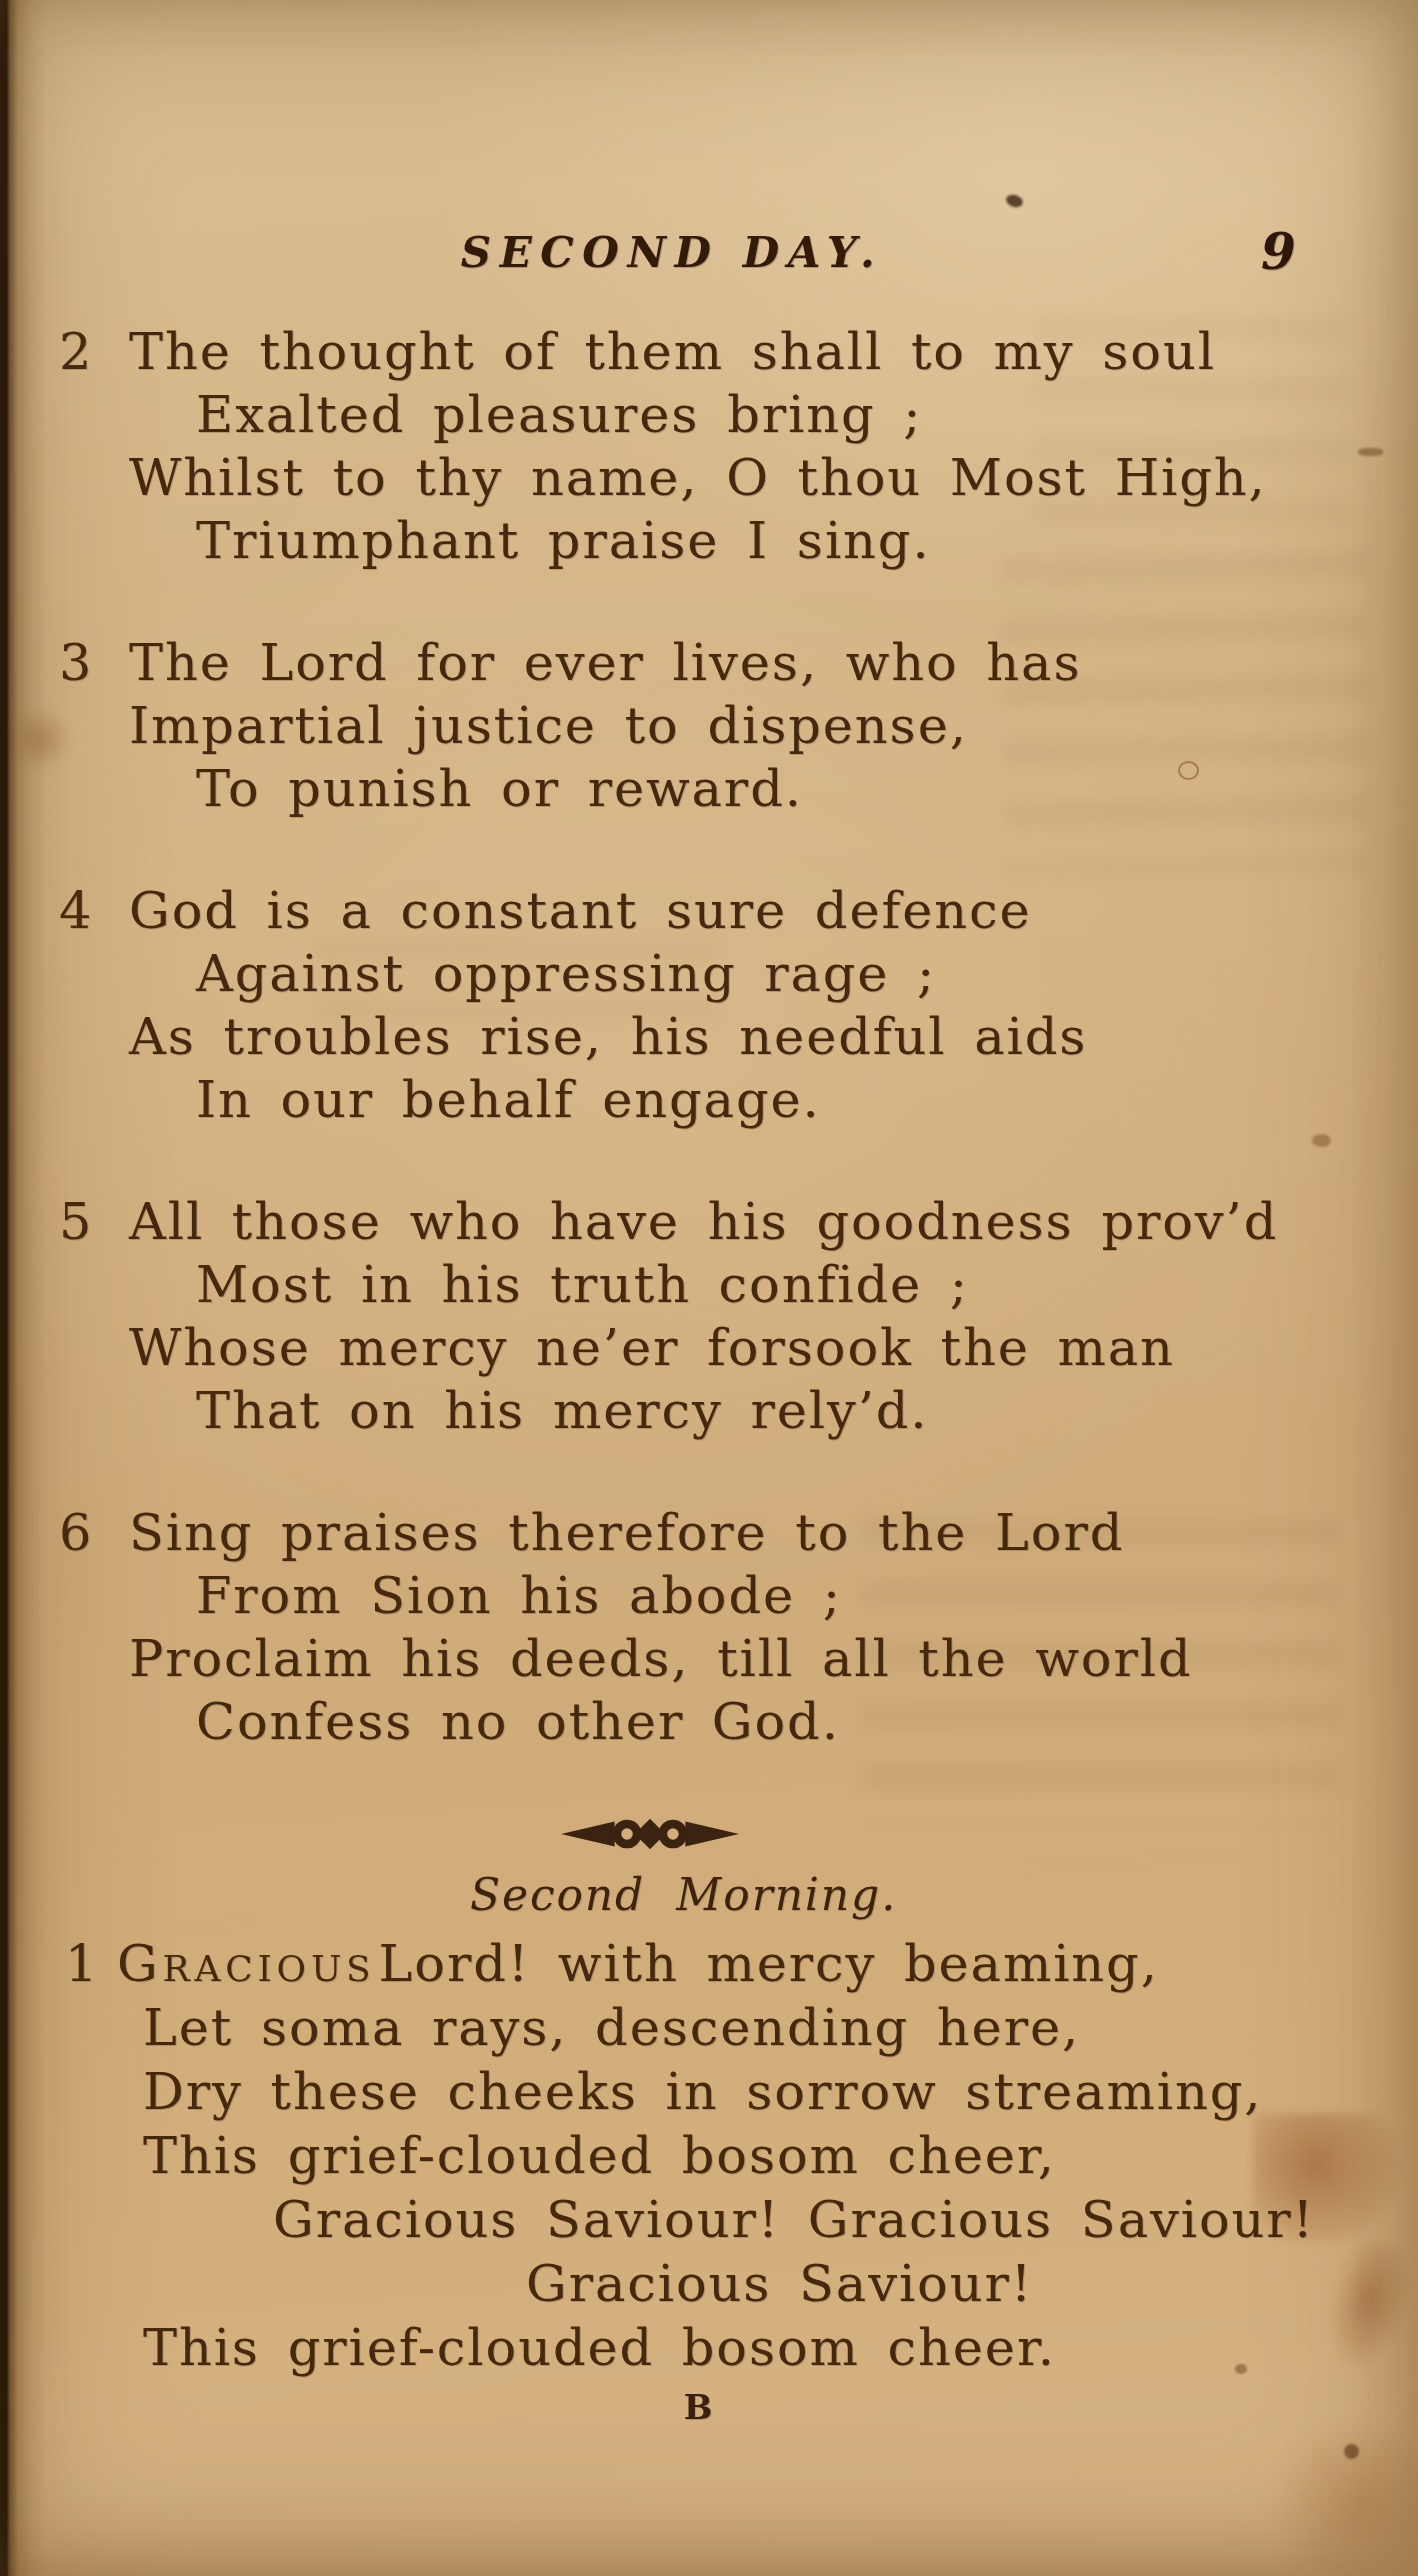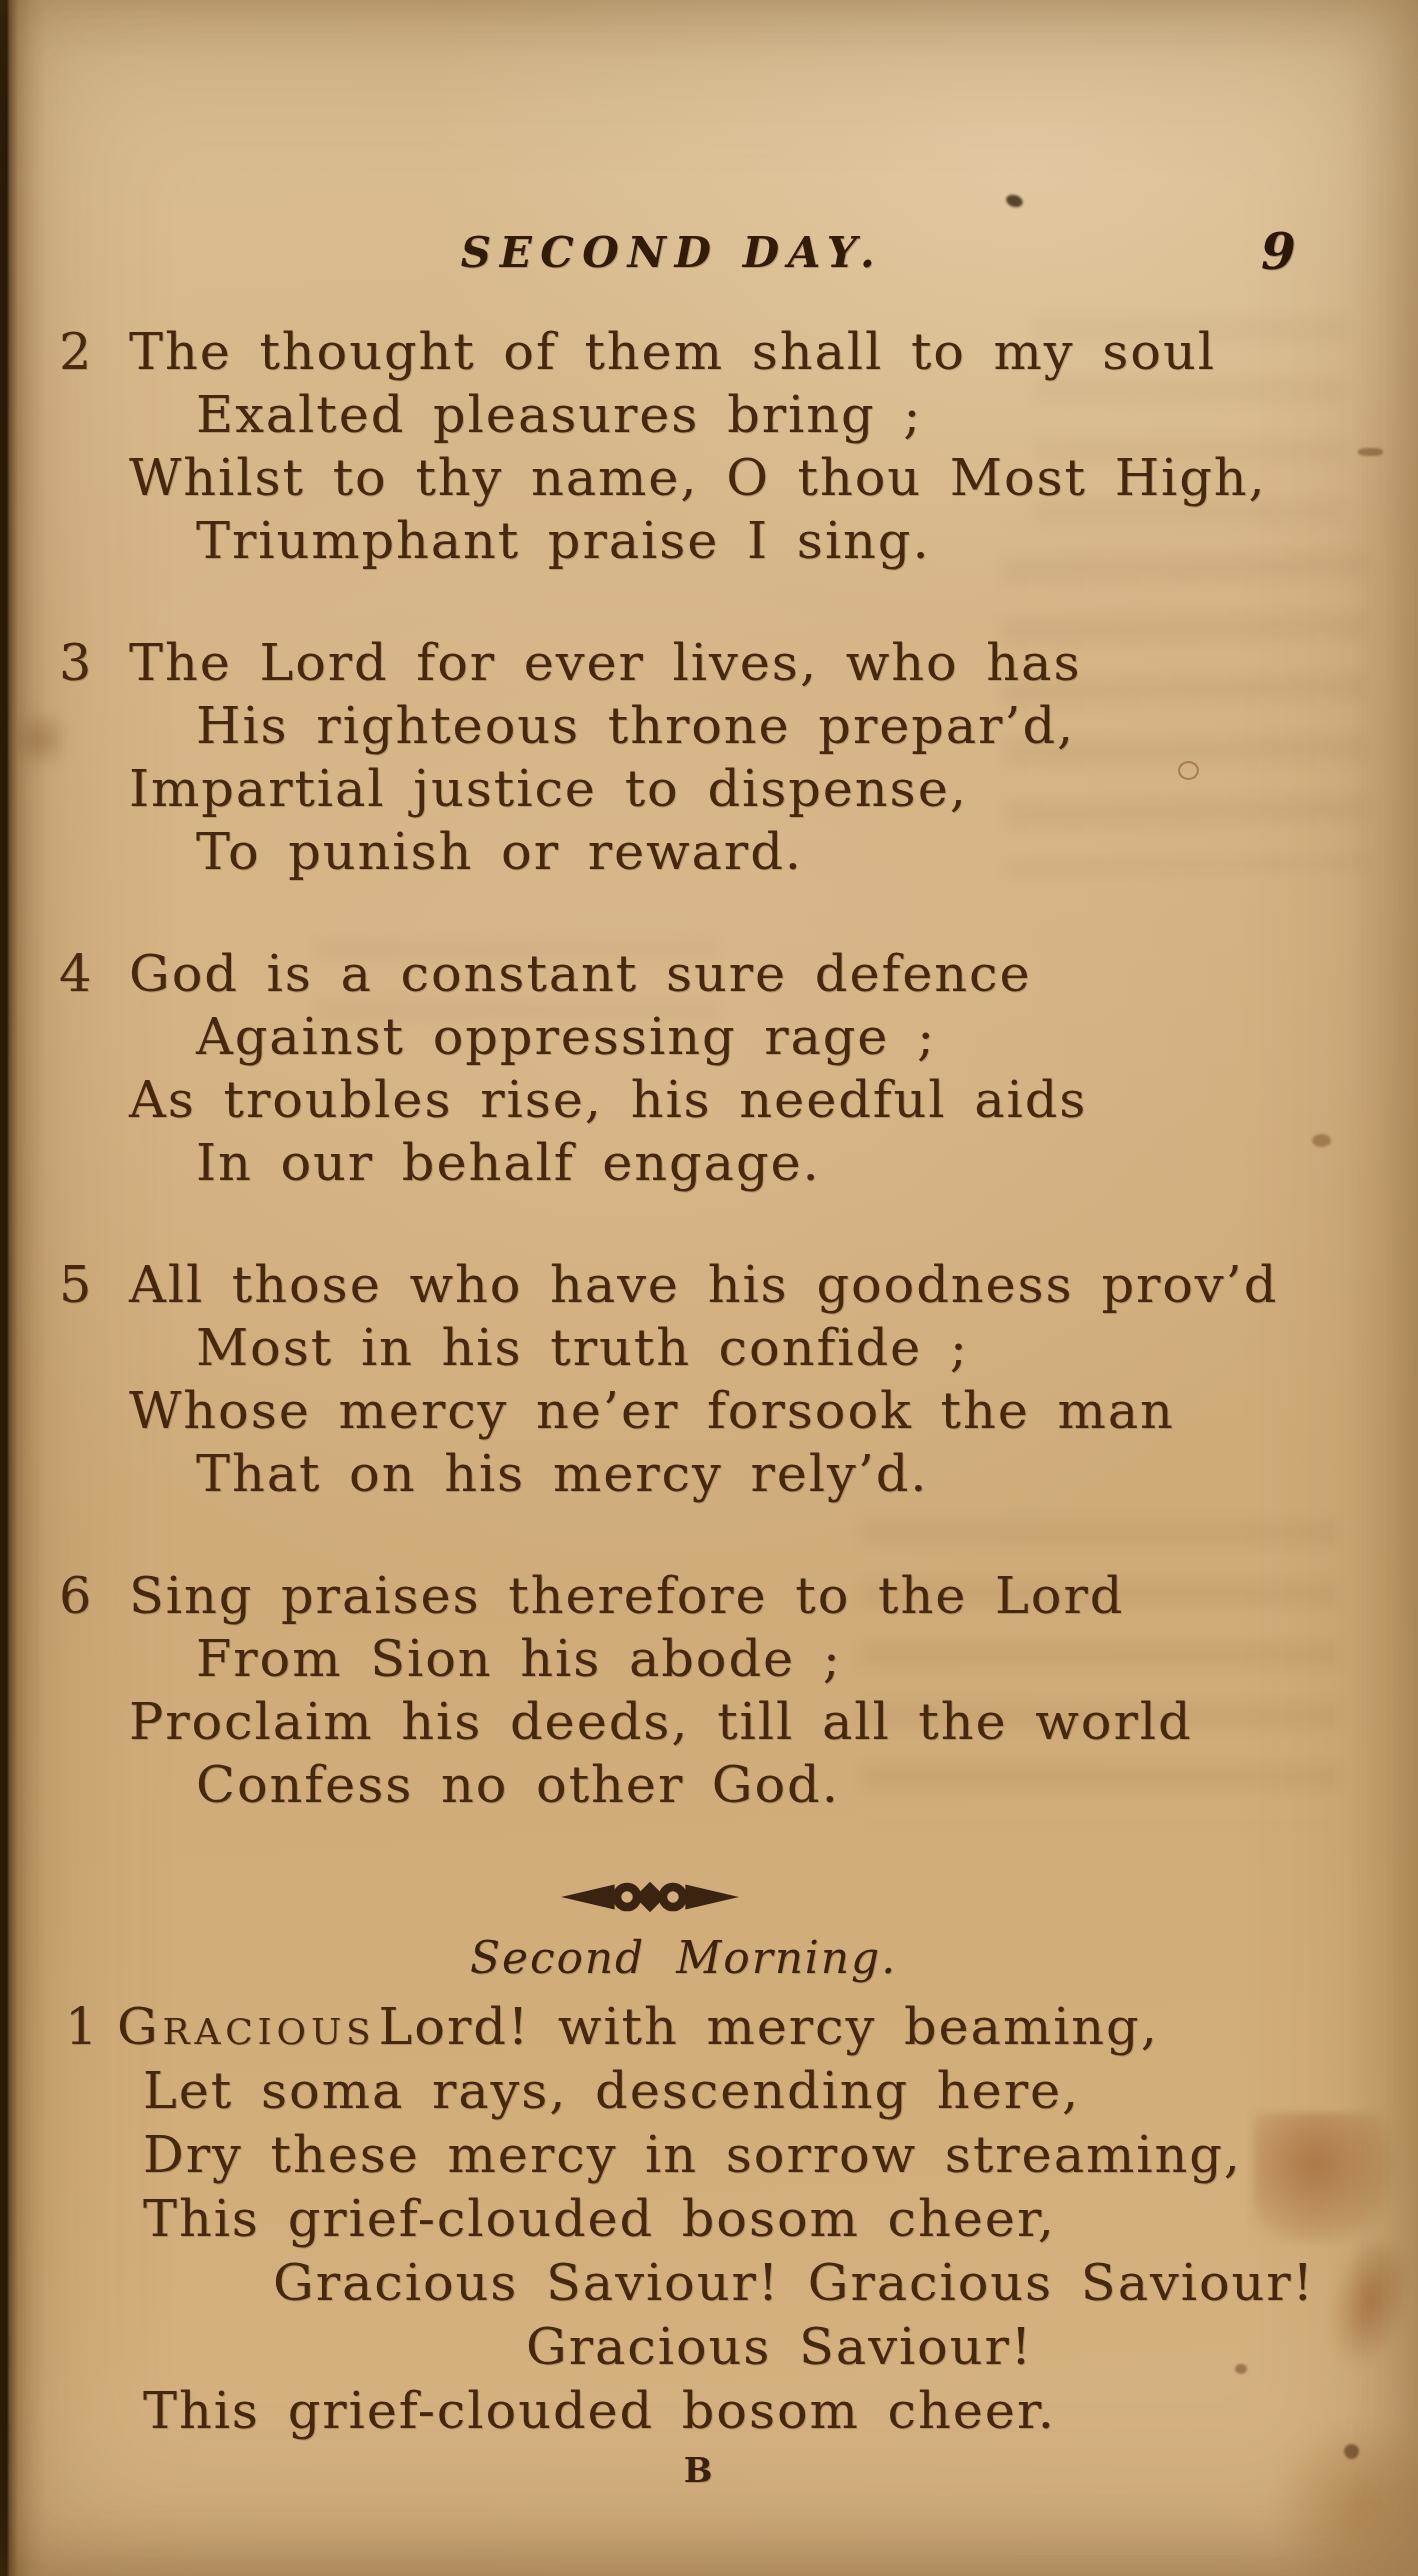--- a/index.html
+++ b/index.html
@@ -147,21 +147,20 @@
 
     <section class="verse">
       <div class="line first"><span class="num">2</span><span>The thought of them shall to my soul</span></div>
       <div class="line ind">Exalted pleasures bring ;</div>
       <div class="line">Whilst to thy name, O thou Most High,</div>
       <div class="line ind">Triumphant praise I sing.</div>
     </section>
 
     <section class="verse">
       <div class="line first"><span class="num">3</span><span>The Lord for ever lives, who has</span></div>
-      <div class="line ind">His righteous throne prepar’d,</div>
       <div class="line">Impartial justice to dispense,</div>
       <div class="line ind">To punish or reward.</div>
     </section>
 
     <section class="verse">
       <div class="line first"><span class="num">4</span><span>God is a constant sure defence</span></div>
       <div class="line ind">Against oppressing rage ;</div>
       <div class="line">As troubles rise, his needful aids</div>
       <div class="line ind">In our behalf engage.</div>
     </section>
@@ -192,21 +191,21 @@
         <circle cx="71" cy="23" r="6" fill="#d2ae7c"></circle>
         <circle cx="119" cy="23" r="6" fill="#d2ae7c"></circle>
       </svg>
     </div>
 
     <h2 class="section-heading">Second Morning.</h2>
 
     <section class="verse morning">
       <div class="line m-first"><span class="num">1</span><span class="smallcaps">Gracious</span><span class="rest">Lord! with mercy beaming,</span></div>
       <div class="line m-std">Let soma rays, descending here,</div>
-      <div class="line m-std">Dry these mercy in sorrow streaming,</div>
+      <div class="line m-std">Dry these cheeks in sorrow streaming,</div>
       <div class="line m-std">This grief-clouded bosom cheer,</div>
       <div class="line m-deep">Gracious Saviour! Gracious Saviour!</div>
       <div class="line m-center">Gracious Saviour!</div>
       <div class="line m-std">This grief-clouded bosom cheer.</div>
     </section>
 
     <div class="signature">B</div>
 
   </main>
 

